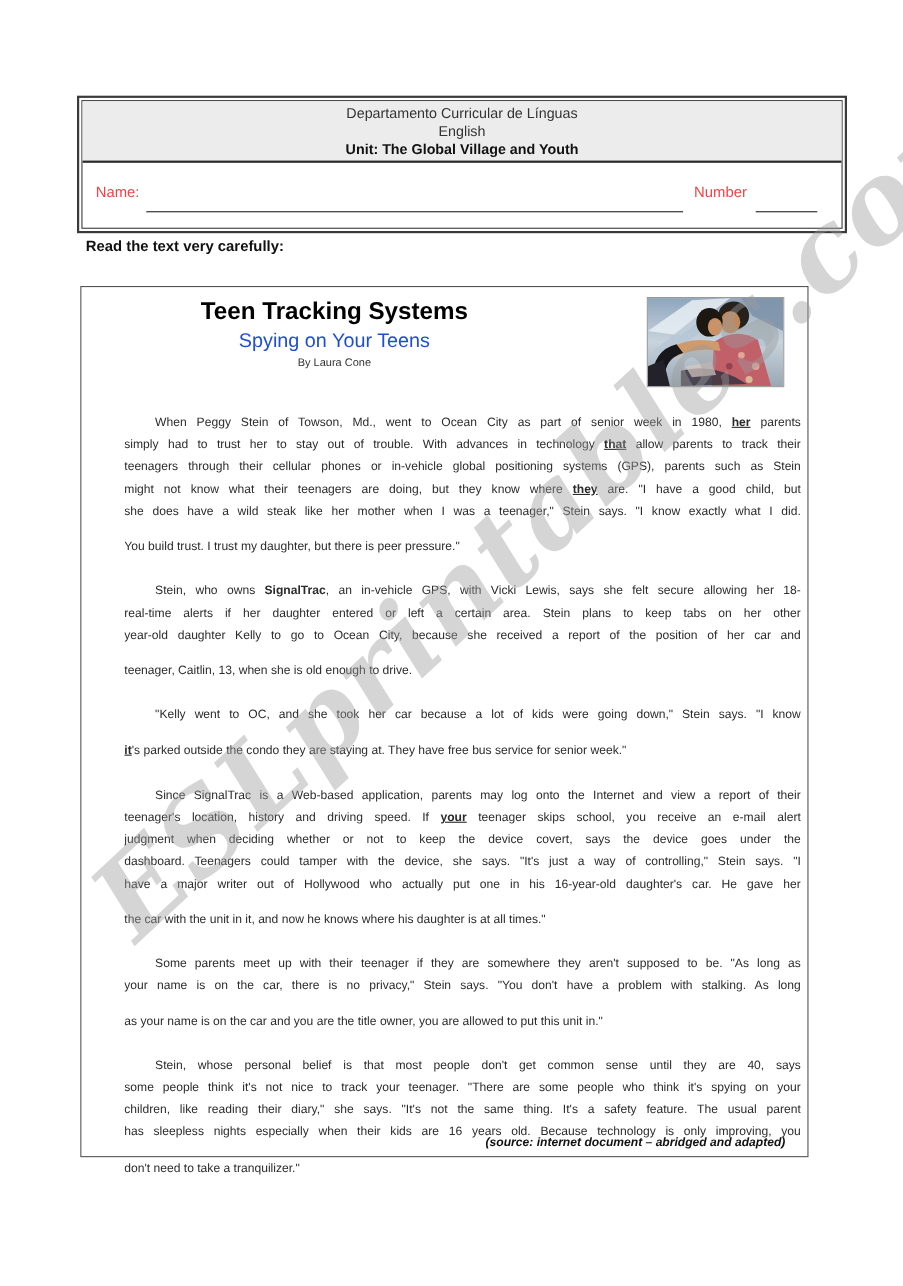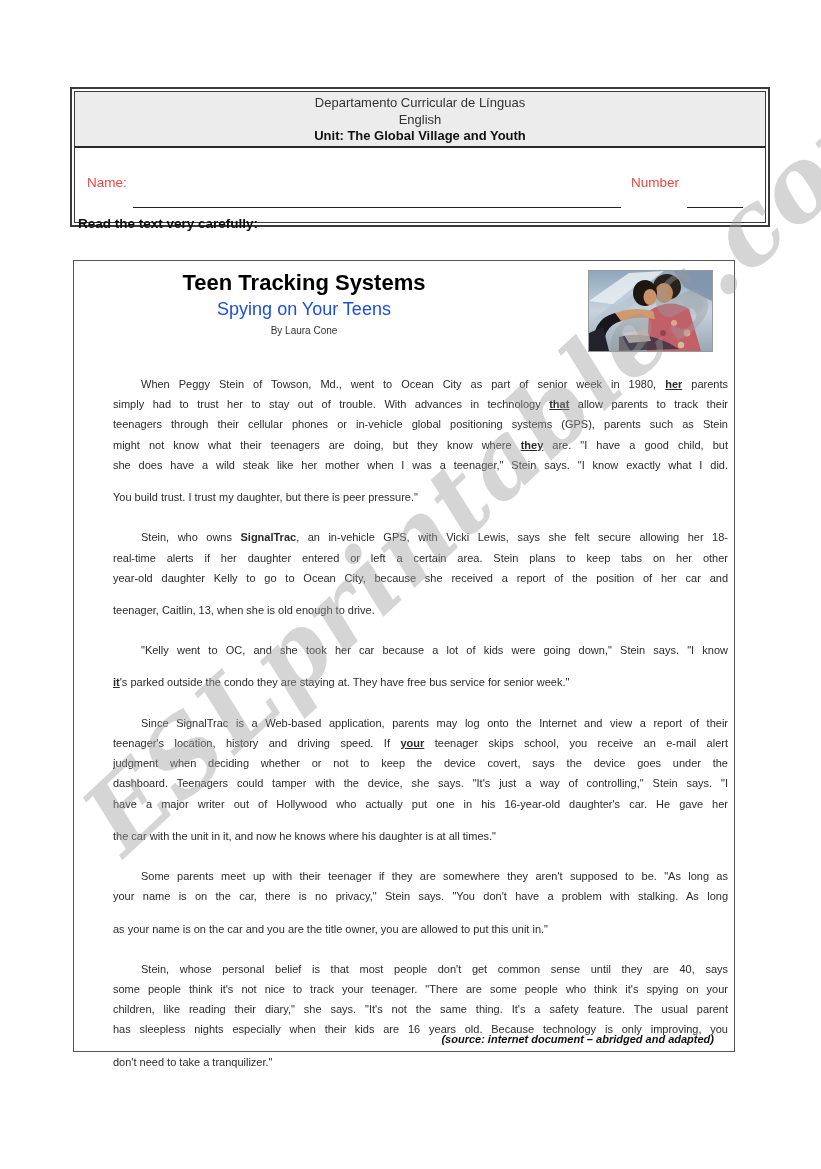--- a/index.html
+++ b/index.html
@@ -13,21 +13,21 @@
     width: 821px;
     height: 1169px;
     background: #fff;
     overflow: hidden;
   }
 
   
   .header-box {
     position: absolute;
     left: 70px; top: 87px;
-    width: 700px; height: 140px;
+    width: 700px; height: 125px;
     border: 2px solid #3a3a3a;
     padding: 2px;
     background: #fff;
   }
   .header-box-inner {
     width: 100%; height: 100%;
     border: 1px solid #3a3a3a;
     display: flex;
     flex-direction: column;
   }

